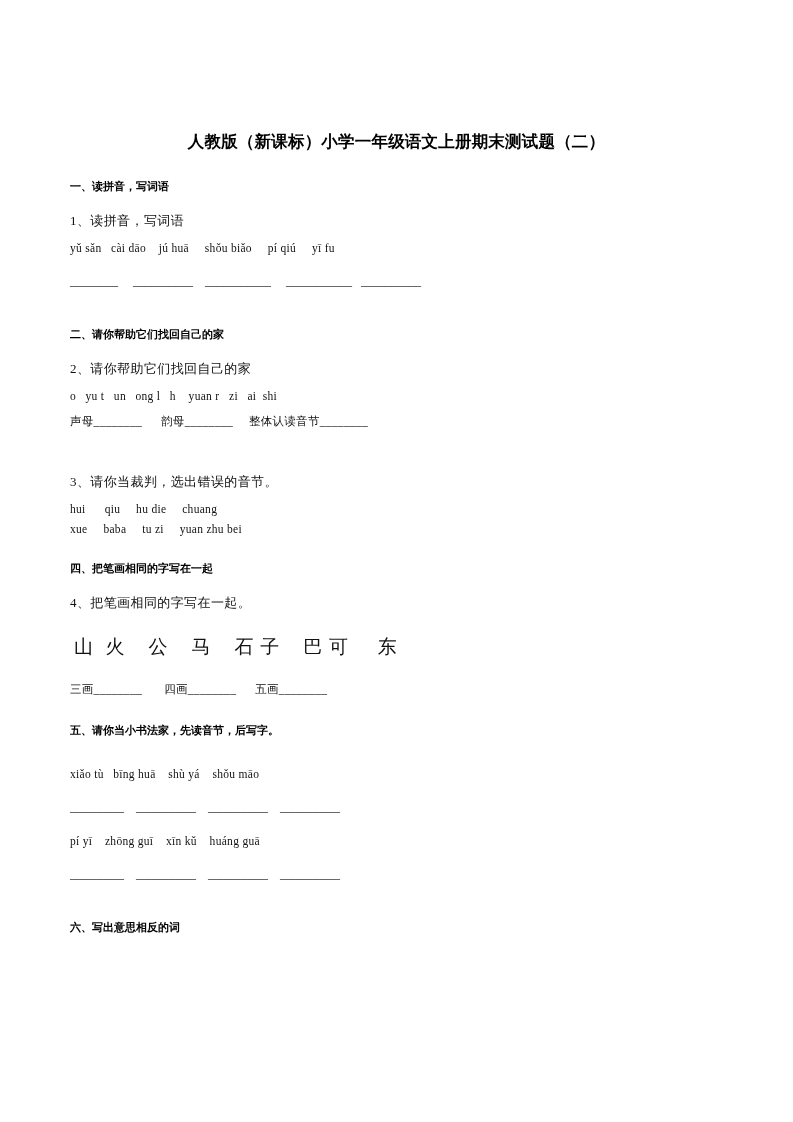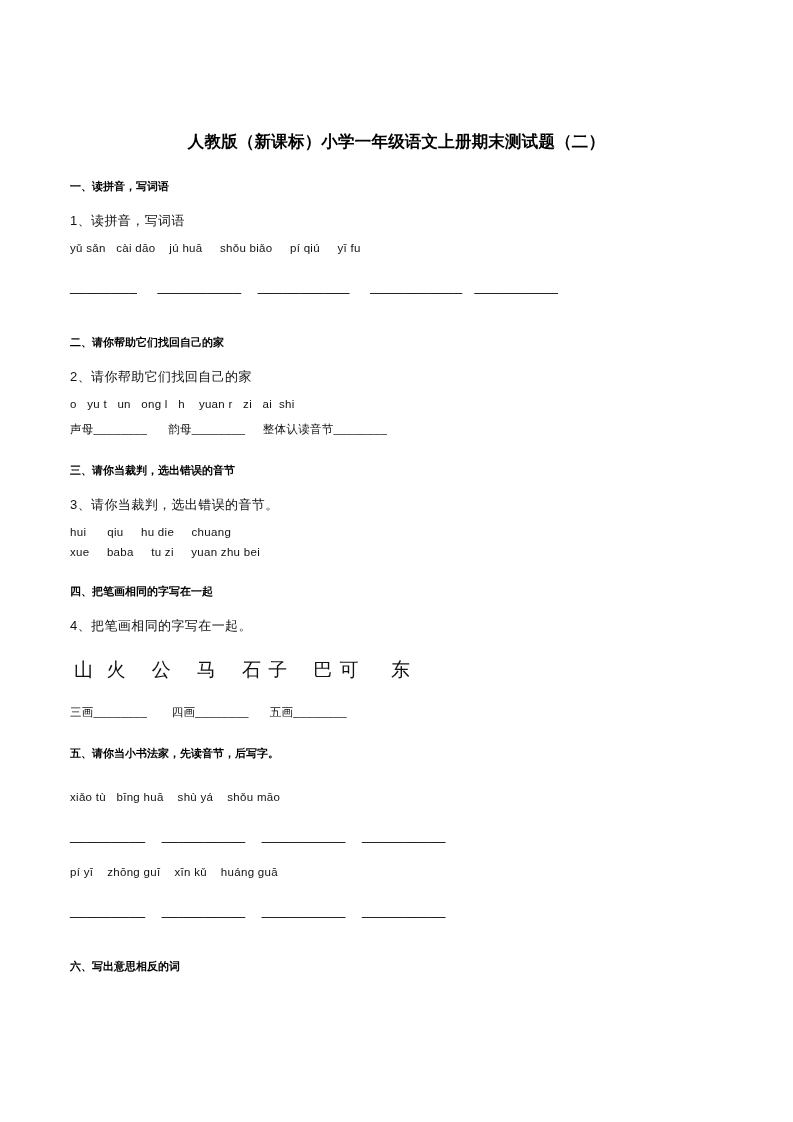--- a/index.html
+++ b/index.html
@@ -14,20 +14,21 @@
     color: #000000;
     position: relative;
     overflow: hidden;
   }
   .page {
     position: relative;
     width: 793px;
     height: 1122px;
     box-sizing: border-box;
     padding: 0 70px;
+    font-family: Liberation Serif, serif;
   }
   .doc-title {
     text-align: center;
     font-size: 16.5px;
     font-weight: bold;
     letter-spacing: 0.2px;
     margin: 0;
     padding-top: 131px;
     color: #000;
   }
@@ -58,21 +59,21 @@
     white-space: pre;
   }
   .hanzi-line {
     font-size: 19px;
     color: #111;
     margin: 4px;
     letter-spacing: 1px;
     white-space: pre;
   }
   .underscores {
-    font-size: 15px;
+    font-size: 12px;
     letter-spacing: 0px;
     color: #111;
     white-space: pre;
   }
   .sp-1 { height: 26px; }
   .sp-2 { height: 18px; }
   .sp-3 { height: 12px; }
   .sp-4 { height: 8px; }
 </style>
 </head>
@@ -102,21 +103,20 @@
     <p class="sub-line">2、请你帮助它们找回自己的家</p>
     <div class="sp-3"></div>
     <p class="pinyin-line">o   yu t   un   ong l   h    yuan r   zi   ai  shi</p>
     <div class="sp-3"></div>
     <p class="blank-line">声母________      韵母________     整体认读音节________</p>
   </div>
 
   <div class="sp-1"></div>
 
   <div>
-    <p class="section-head">三、请你当裁判，选出错误的音节</p>
     <div class="sp-2"></div>
     <p class="sub-line">3、请你当裁判，选出错误的音节。</p>
     <div class="sp-3"></div>
     <p class="pinyin-line">hui      qiu     hu die     chuang</p>
     <div class="sp-4"></div>
     <p class="pinyin-line">xue     baba     tu zi     yuan zhu bei</p>
   </div>
 
   <div class="sp-1"></div>
 

